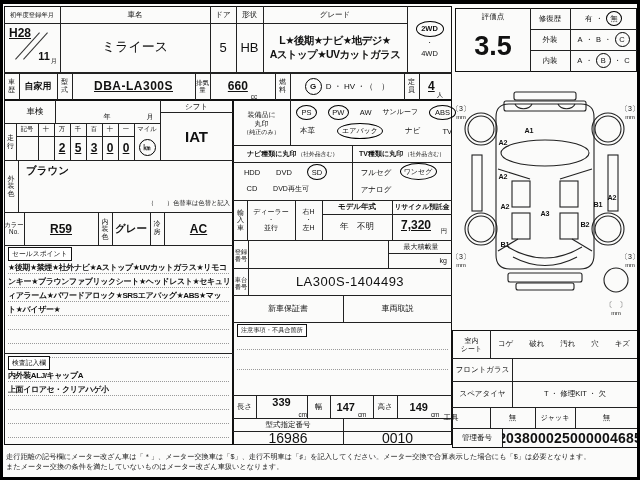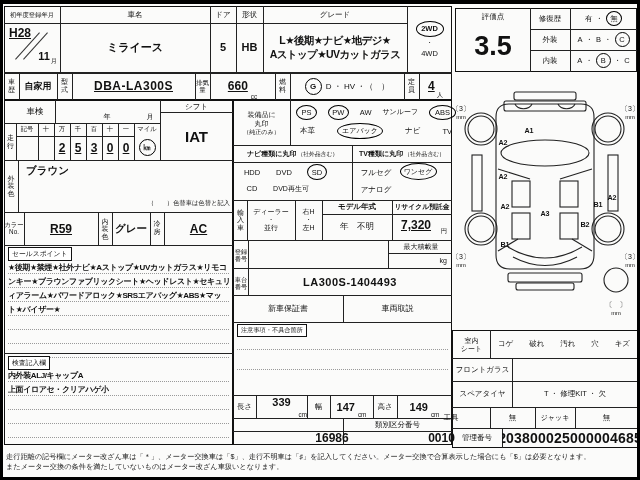--- a/index.html
+++ b/index.html
@@ -11,22 +11,22 @@
   .hl{position:absolute;height:1px;background:#222;}
   .vl{position:absolute;width:1px;background:#222;}
   .t{position:absolute;display:flex;align-items:center;justify-content:center;text-align:center;
      white-space:nowrap;overflow:hidden;}
   .l{justify-content:flex-start;text-align:left;}
   .r{justify-content:flex-end;text-align:right;}
   .col{flex-direction:column;}
   .s6{font-size:6.3px;} .s7{font-size:7px;} .s75{font-size:7.5px;} .s8{font-size:8px;}
   .s85{font-size:8.5px;} .s9{font-size:9px;}
   .bv{font-weight:bold;}
-  .v10{font-size:12px;font-weight:bold;padding-left:44px;} .v11{font-size:11px;font-weight:bold;}
-  .v12{font-size:12px;font-weight:bold;text-decoration:underline;} .v13{font-size:11px;font-weight:bold;}
+  .v10{font-size:14px;font-weight:normal;} .v11{font-size:11px;font-weight:bold;}
+  .v12{font-size:12px;font-weight:bold;text-decoration:underline;} .v13{font-size:13px;font-weight:normal;}
   .vlab{position:absolute;display:flex;align-items:center;justify-content:center;text-align:center;
      font-size:7px;line-height:7.6px;word-break:break-all;white-space:normal;}
   .circ{border:1.4px solid #000;border-radius:50%;display:inline-flex;align-items:center;
      justify-content:center;box-sizing:border-box;}
   .tab{position:absolute;border:1px solid #111;background:#fff;font-size:6.8px;
      padding:1px 3px;white-space:nowrap;}
   .ln{height:13px;border-bottom:1px dotted #9a9a9a;font-size:8px;font-weight:bold;
      display:flex;align-items:flex-end;white-space:nowrap;overflow:hidden;letter-spacing:-0.4px;}
   .ln2{height:19px;border-bottom:1px dotted #9a9a9a;font-size:9px;font-weight:bold;
      display:flex;align-items:flex-end;white-space:nowrap;overflow:hidden;}
@@ -332,21 +332,21 @@
   <div class="t" style="left:330px;top:395px;width:43px;height:23px;gap:3px;">
     <span class="v11">147</span>
     <span class="s6" style="align-self:flex-end;">cm</span>
   </div>
   <div class="t s75" style="left:373px;top:395px;width:24px;height:23px;">高さ</div>
   <div class="t" style="left:397px;top:395px;width:55px;height:23px;gap:3px;">
     <span class="v11">149</span>
     <span class="s6" style="align-self:flex-end;">cm</span>
   </div>
 
-  <div class="t s75" style="left:343px;top:419px;width:109px;height:12px;">類別区分番号</div>
+  <div class="t s75" style="left:233px;top:419px;width:110px;height:12px;">型式指定番号</div>
   <div class="t v10" style="left:233px;top:431px;width:110px;height:14px;">16986</div>
   <div class="t v10" style="left:343px;top:431px;width:109px;height:14px;">0010</div>
 
   <svg style="position:absolute;left:452px;top:73px;" width="188" height="256" viewBox="0 0 188 256">
     <g fill="none" stroke="#222" stroke-width="1.1">
       <rect x="62" y="19" width="62" height="8" rx="2"></rect>
       <rect x="52" y="28" width="82" height="10" rx="2"></rect>
       <circle cx="29" cy="56" r="16"></circle>
         <circle cx="29" cy="56" r="13"></circle>
       <circle cx="156" cy="56" r="16"></circle>

